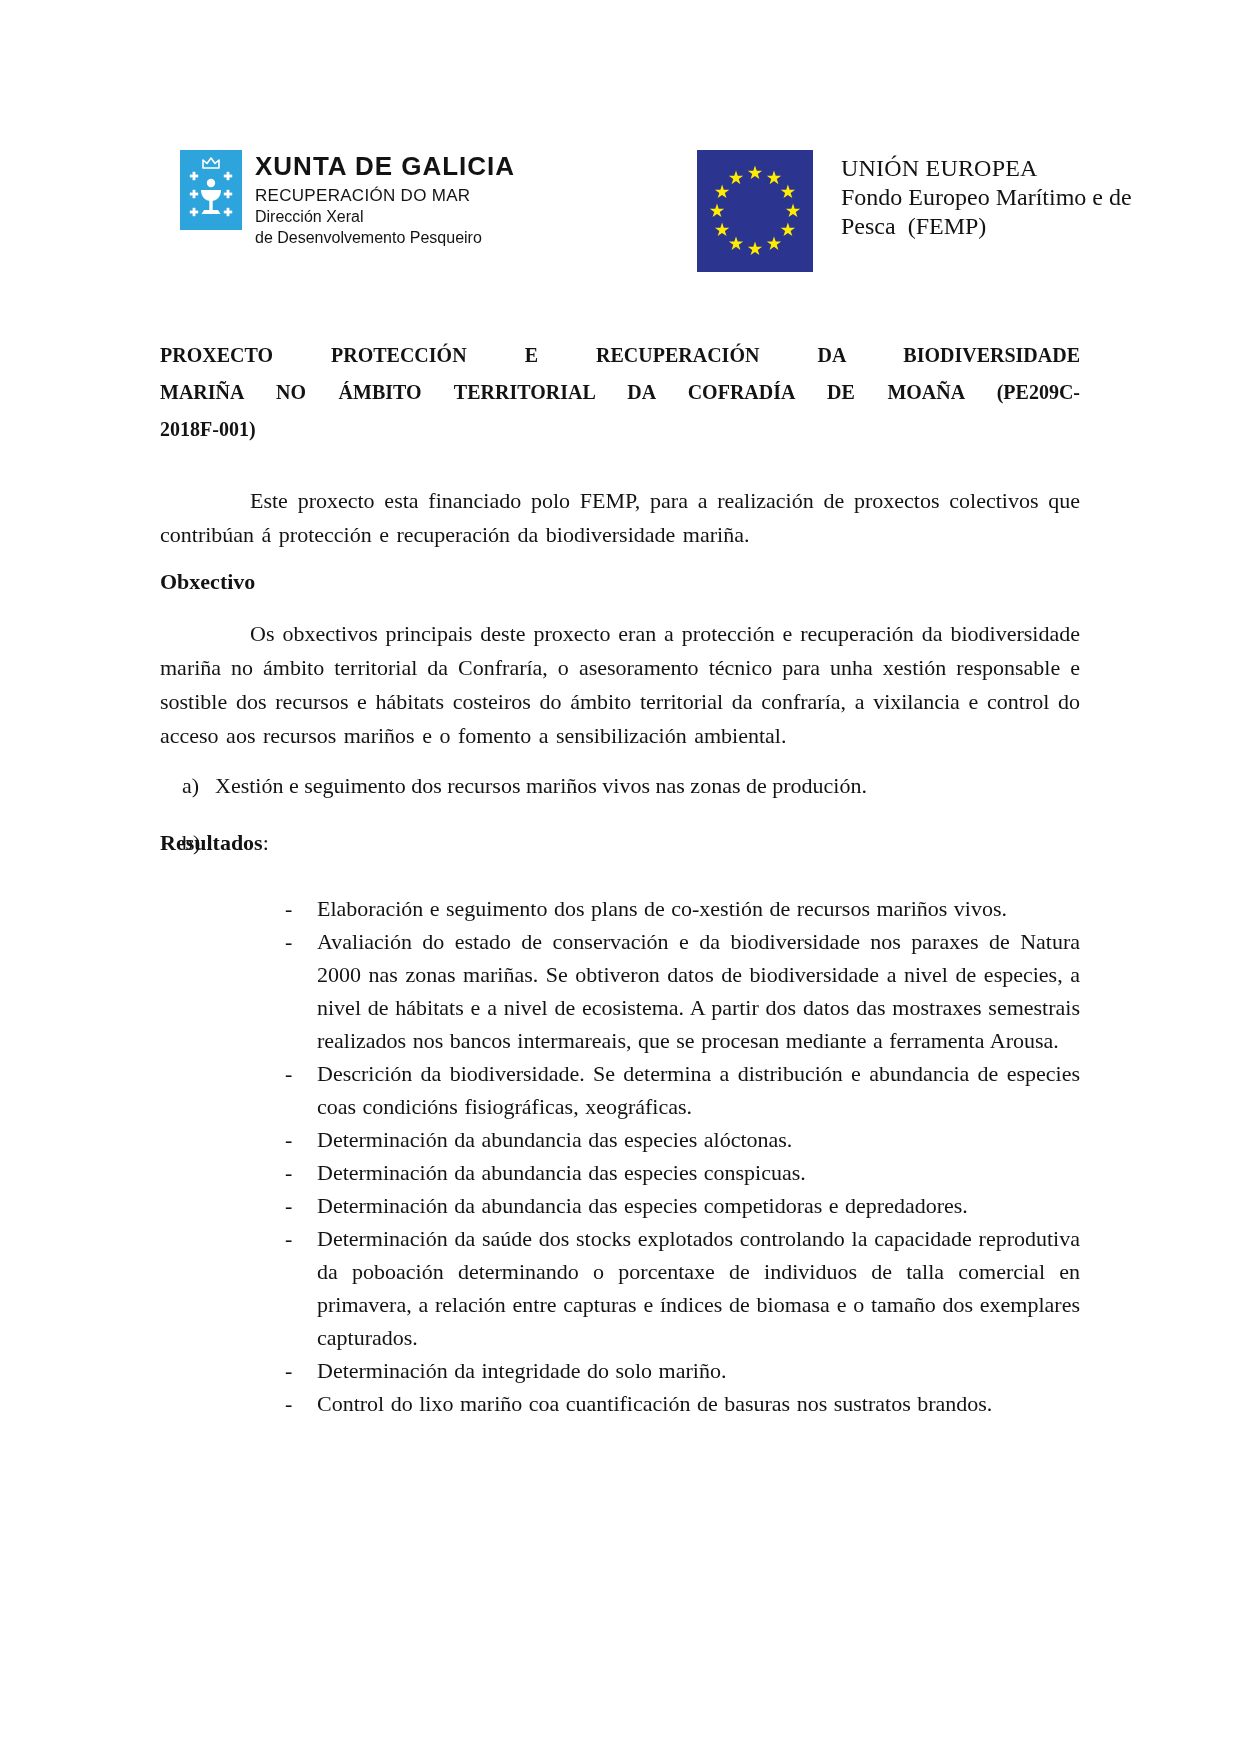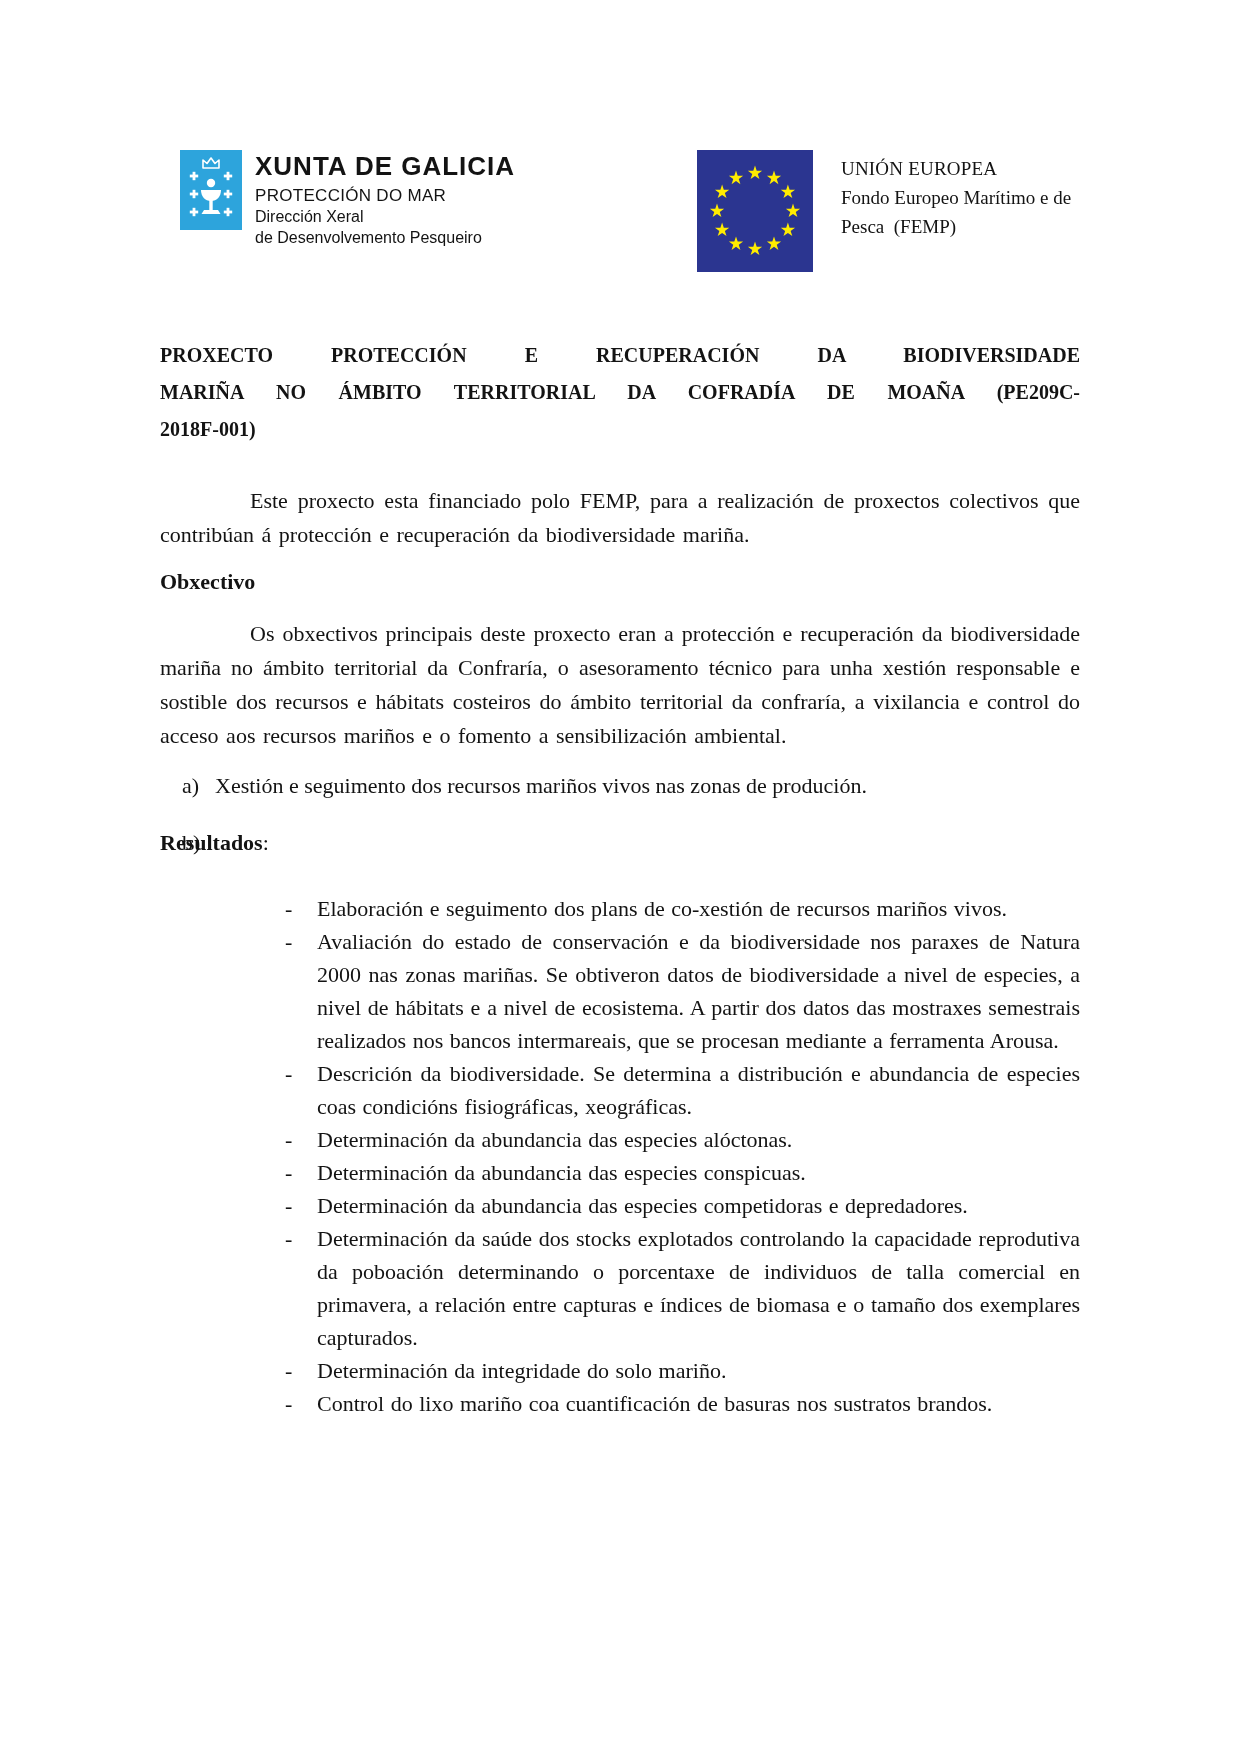--- a/index.html
+++ b/index.html
@@ -9,21 +9,21 @@
   
   .xunta-logo{position:absolute;left:180px;top:150px;display:flex;gap:13px;}
   .xunta-crest{width:62px;height:80px;flex:0 0 auto;}
   .xunta-text{font-family:"Liberation Sans",sans-serif;padding-top:1px;}
   .xunta-brand{font-size:26px;font-weight:bold;letter-spacing:1px;line-height:30px;}
   .xunta-dept{font-size:17px;letter-spacing:.3px;margin-top:5px;line-height:20px;}
   .xunta-sub{font-size:16px;line-height:21px;}
 
   .eu-logo{position:absolute;left:697px;top:150px;display:flex;gap:28px;}
   .eu-flag{width:116px;height:122px;flex:0 0 auto;}
-  .eu-text{font-size:19px;line-height:29px;padding-top:4px;}
+  .eu-text{font-size:24px;line-height:29px;padding-top:4px;}
   .eu-name{letter-spacing:.2px;}
   .eu-fund2{white-space:pre;}
 
   
   .content{position:absolute;left:160px;top:337px;width:920px;}
 
   .doc-title{font-size:20px;font-weight:bold;line-height:37px;margin:0 0 36px 0;}
   .title-line{display:block;text-align:justify;text-align-last:justify;}
   .title-line:last-child{text-align-last:left;}
 
@@ -91,21 +91,21 @@
             <rect x="46.6" y="39.8" width="2.8" height="8.4"></rect>
           </g>
         <g>
             <rect x="43.8" y="60.6" width="8.4" height="2.8"></rect>
             <rect x="46.6" y="57.8" width="2.8" height="8.4"></rect>
           </g>
       </g>
     </svg>
     <div class="xunta-text">
       <div class="xunta-brand">XUNTA DE GALICIA</div>
-      <div class="xunta-dept">PROTECCIÓN DO MAR</div>
+      <div class="xunta-dept">RECUPERACIÓN DO MAR</div>
       <div class="xunta-sub">Dirección Xeral</div>
       <div class="xunta-sub">de Desenvolvemento Pesqueiro</div>
     </div>
   </div>
 
   <div class="eu-logo">
     <svg class="eu-flag" viewBox="0 0 116 122" xmlns="http://www.w3.org/2000/svg">
       <defs>
         <polygon id="star" points="0,-7.5 1.7,-2.35 7.13,-2.32 2.76,0.9 4.41,6.07 0,2.9 -4.41,6.07 -2.76,0.9 -7.13,-2.32 -1.7,-2.35"></polygon>
       </defs>

